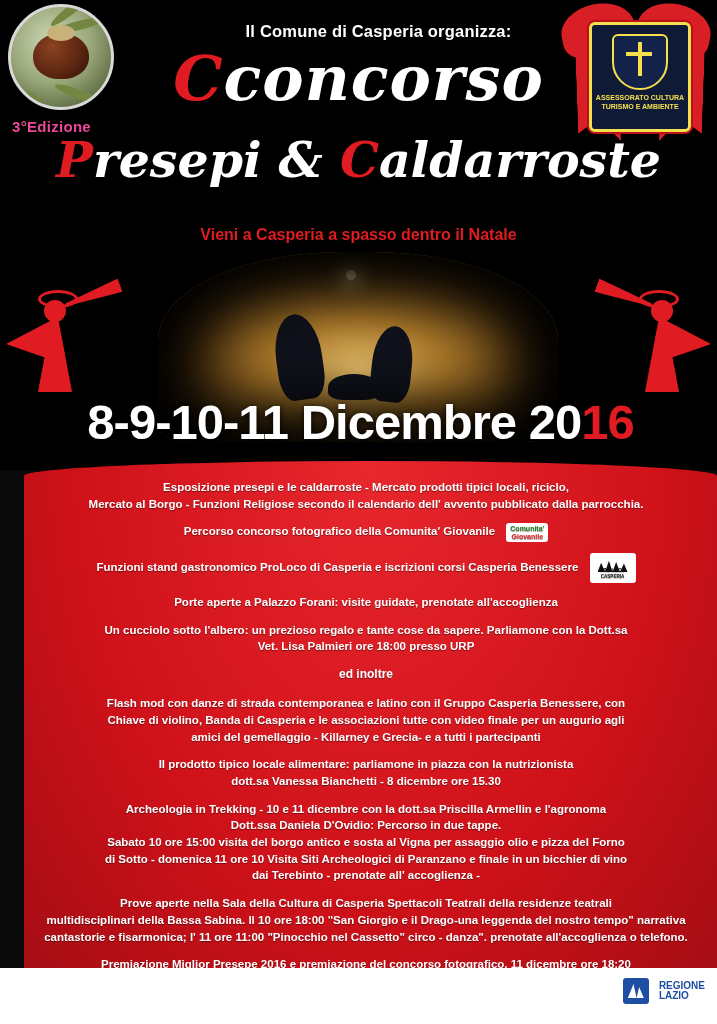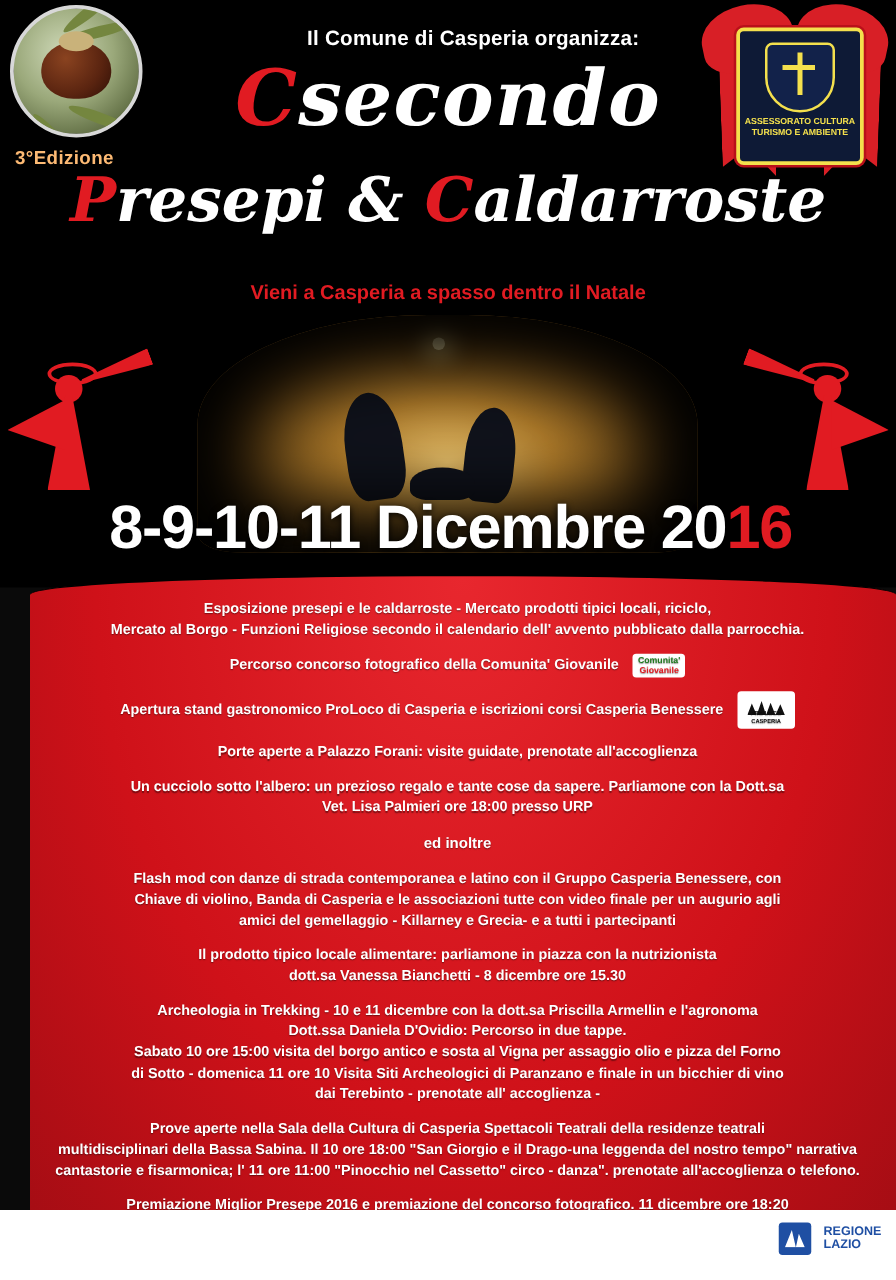--- a/index.html
+++ b/index.html
@@ -31,21 +31,21 @@
   }
   .medallion .leaf{
     position:absolute;width:52px;height:9px;background:#74863f;border-radius:50%;
     transform-origin:left center;
   }
   .l1{left:40px;top:14px;transform:rotate(-38deg);}
   .l2{left:44px;top:20px;transform:rotate(-14deg);}
   .l3{left:44px;top:74px;transform:rotate(20deg);}
   .l4{left:16px;top:80px;transform:rotate(48deg);}
   .edition{
-    position:absolute;left:12px;top:118px;color:#fdba74;font-size:15px;font-weight:bold;
+    position:absolute;left:12px;top:118px;color:#ec4899;font-size:15px;font-weight:bold;
     letter-spacing:.3px;
   }
 
   
   .ribbon{
     position:absolute;right:0;top:0;width:160px;height:170px;
   }
   .ribbon .bow{
     position:absolute;left:4px;top:4px;width:150px;height:60px;
   }
@@ -234,21 +234,21 @@
       <div class="bow"></div>
     </div>
     <div class="crest">
       <div class="shield"></div>
       <div class="crest-text">ASSESSORATO CULTURA TURISMO E AMBIENTE</div>
     </div>
 
     <div class="organizza">Il Comune di Casperia organizza:</div>
 
     <div class="title1">
-      <span class="red">C</span><span>secondo</span>
+      <span class="red">C</span><span>concorso</span>
     </div>
 
     <div class="title2">
       <span><span class="red">P</span>resepi &amp; <span class="red">C</span>aldarroste</span>
     </div>
 
     <div class="subtitle">Vieni a Casperia a spasso dentro il Natale</div>
 
     <div class="scene">
       <div class="star"></div>
@@ -284,21 +284,21 @@
 
     <div class="line">
       <span>Percorso concorso fotografico della Comunita' Giovanile</span>
       <span class="badge-photo">
         <span>Comunita'</span>
         <span class="b2">Giovanile</span>
       </span>
     </div>
 
     <div class="line">
-      <span>Apertura stand gastronomico ProLoco di Casperia e iscrizioni corsi Casperia Benessere</span>
+      <span>Funzioni stand gastronomico ProLoco di Casperia e iscrizioni corsi Casperia Benessere</span>
       <span class="badge-pro">
         <span class="glyph"></span>
         <span class="cap">PRO LOCO CASPERIA</span>
       </span>
     </div>
 
     <div class="line">Porte aperte a Palazzo Forani: visite guidate, prenotate all'accoglienza</div>
     <div class="line">Un cucciolo sotto l'albero: un prezioso regalo e tante cose da sapere. Parliamone con la Dott.sa<br>Vet. Lisa Palmieri ore 18:00 presso URP</div>
     <div class="line edinoltre">ed inoltre</div>
 

